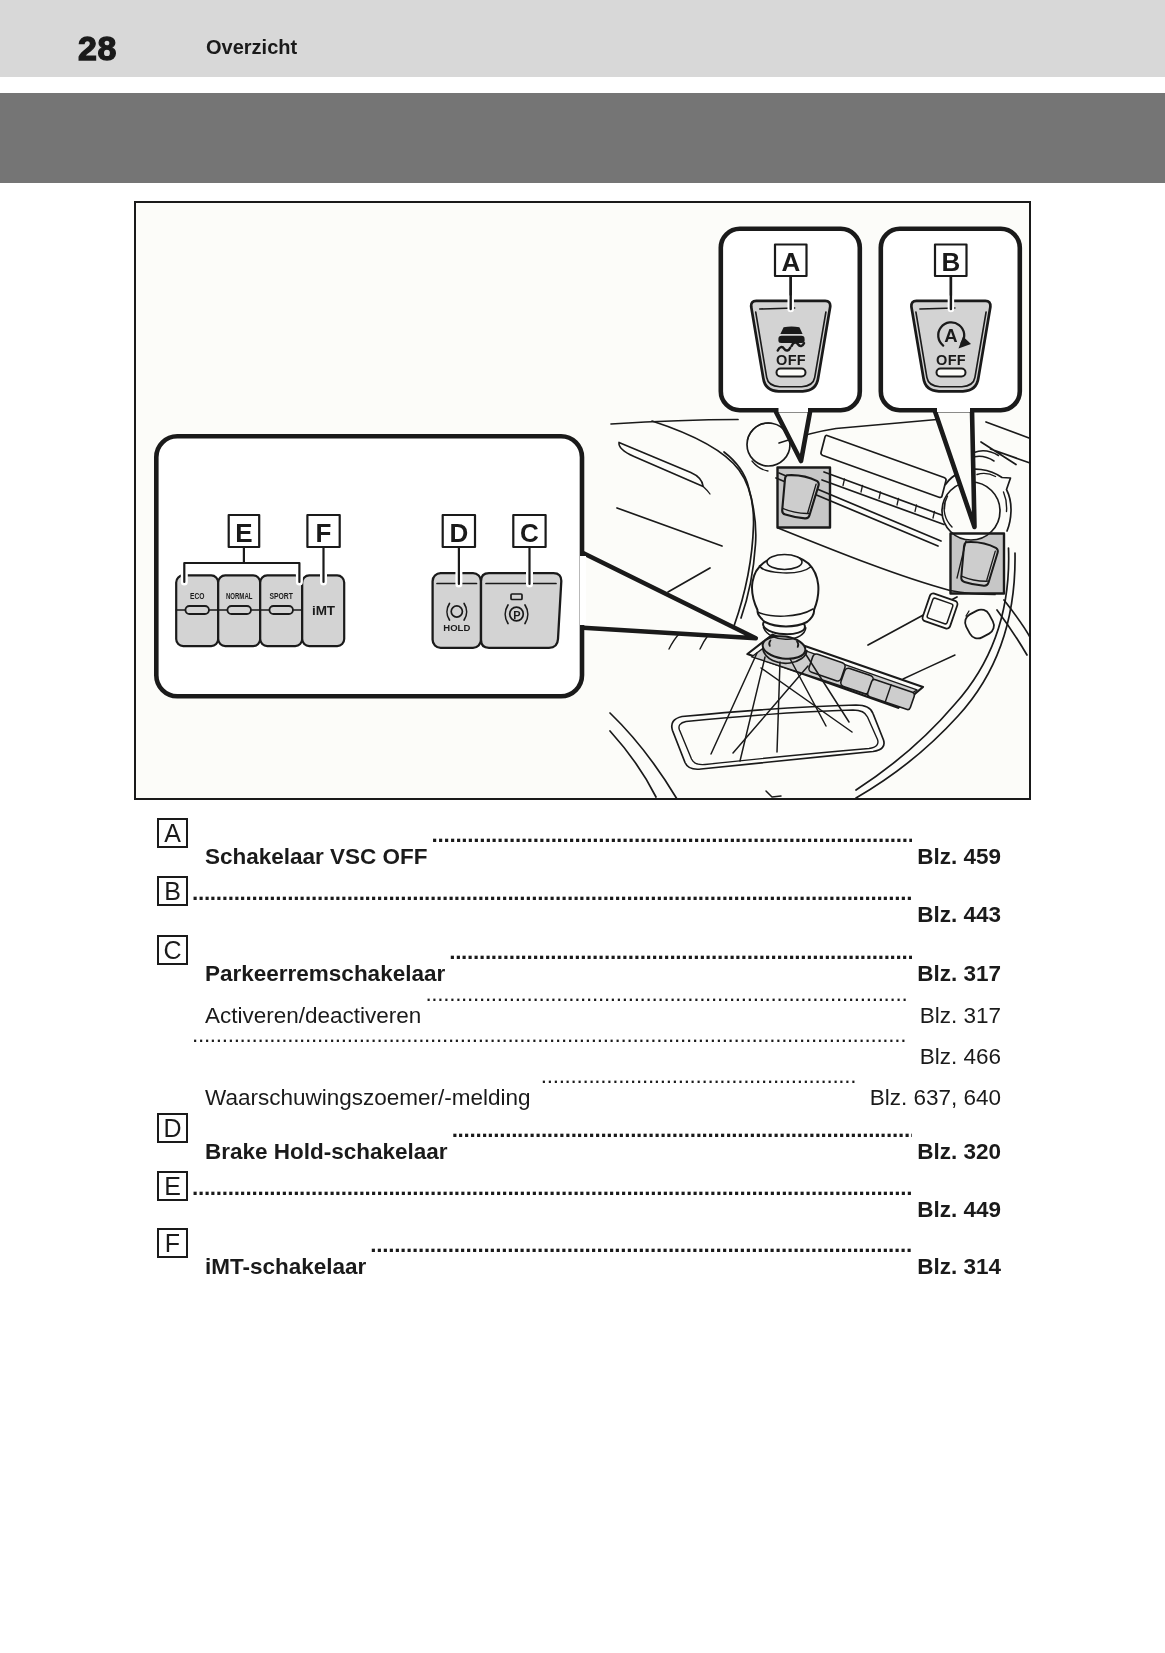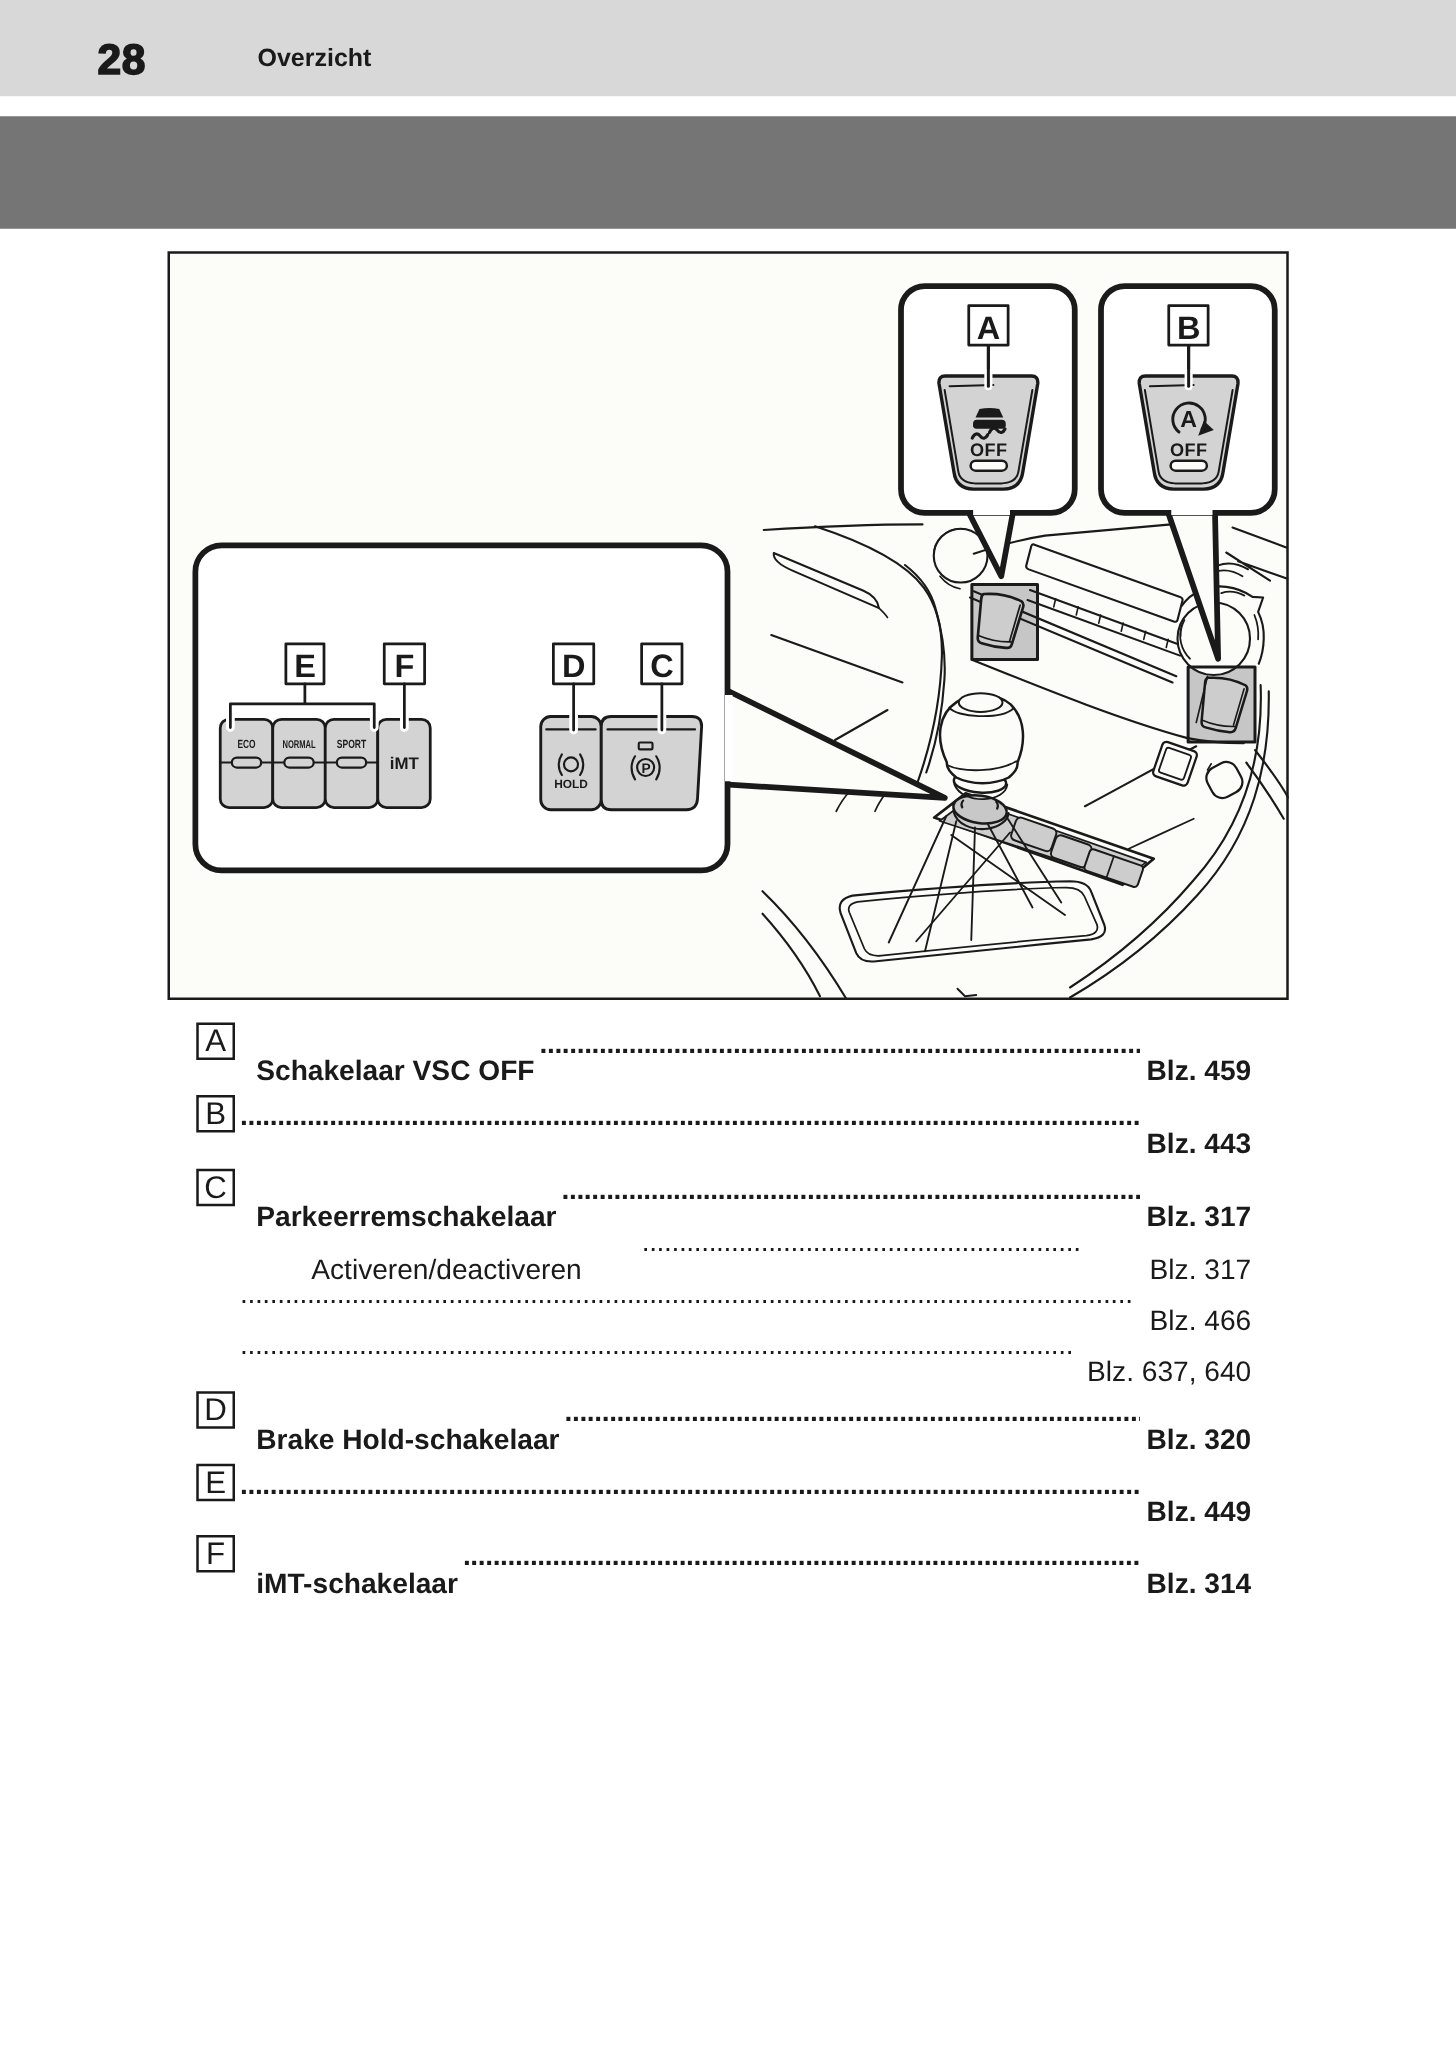--- a/index.html
+++ b/index.html
@@ -330,35 +330,36 @@
   <div class="pref bold fs">Blz. 443</div>
 </div>
 
 <div class="row" style="top:934px;">
   <div class="lbox">C</div>
   <div class="ltxt bold fs">Parkeerremschakelaar</div>
   <div class="dots bold fs">....................................................................................................................................</div>
   <div class="pref bold fs">Blz. 317</div>
 </div>
 
-<div class="row" style="top:976px;gap:44px;">
+<div class="row" style="top:976px;">
   <div class="lbox" style="visibility:hidden;"></div>
   <div class="ltxt fs">Activeren/deactiveren</div>
   <div class="dots fs">....................................................................................................................................</div>
   <div class="pref fs">&nbsp;Blz. 317</div>
 </div>
 
 <div class="row" style="top:1017px;">
   <div class="lbox" style="visibility:hidden;"></div>
   <div class="dots fs">....................................................................................................................................</div>
   <div class="pref fs">&nbsp;Blz. 466</div>
 </div>
 
 <div class="row" style="top:1058px;">
   <div class="lbox" style="visibility:hidden;"></div>
+  <div class="ltxt fs">Waarschuwingszoemer/-melding&nbsp;</div>
   <div class="dots fs">....................................................................................................................................</div>
   <div class="pref fs">&nbsp;Blz. 637, 640</div>
 </div>
 
 <div class="row" style="top:1112px;">
   <div class="lbox">D</div>
   <div class="ltxt bold fs">Brake Hold-schakelaar</div>
   <div class="dots bold fs">....................................................................................................................................</div>
   <div class="pref bold fs">Blz. 320</div>
 </div>

